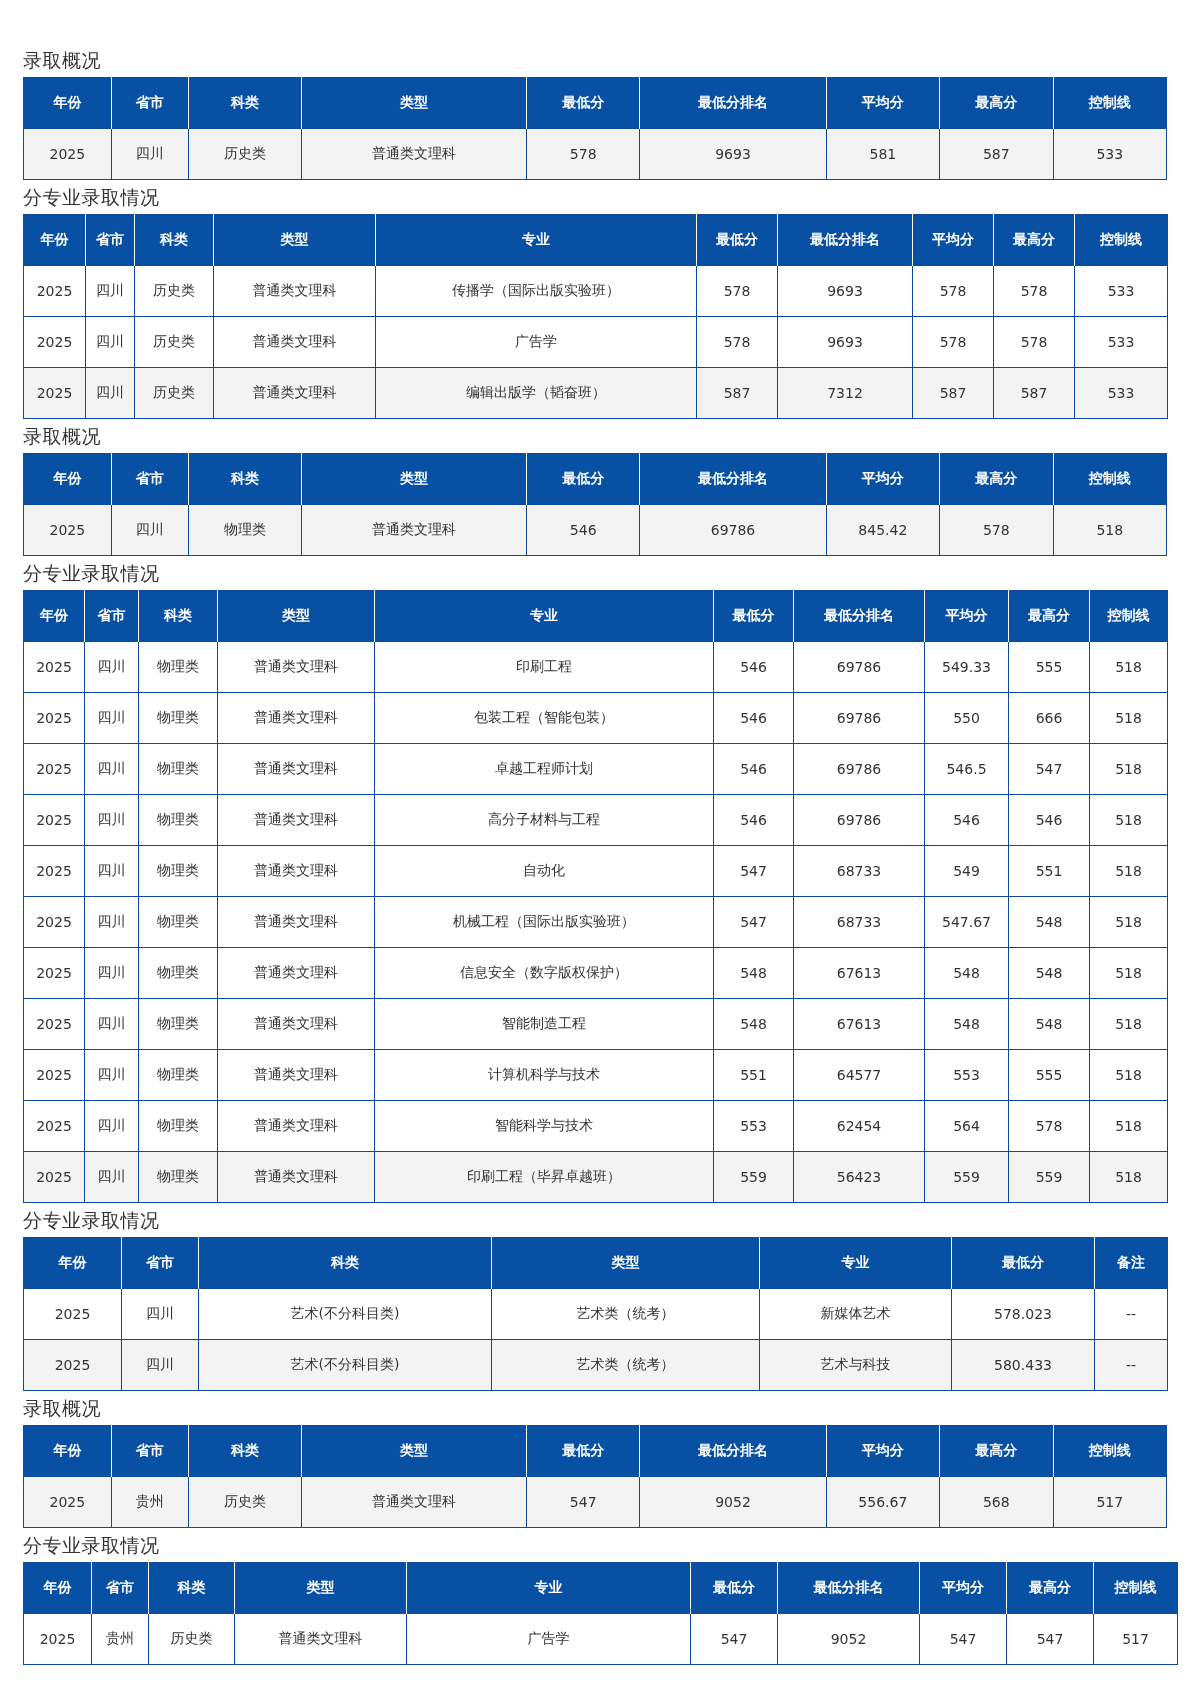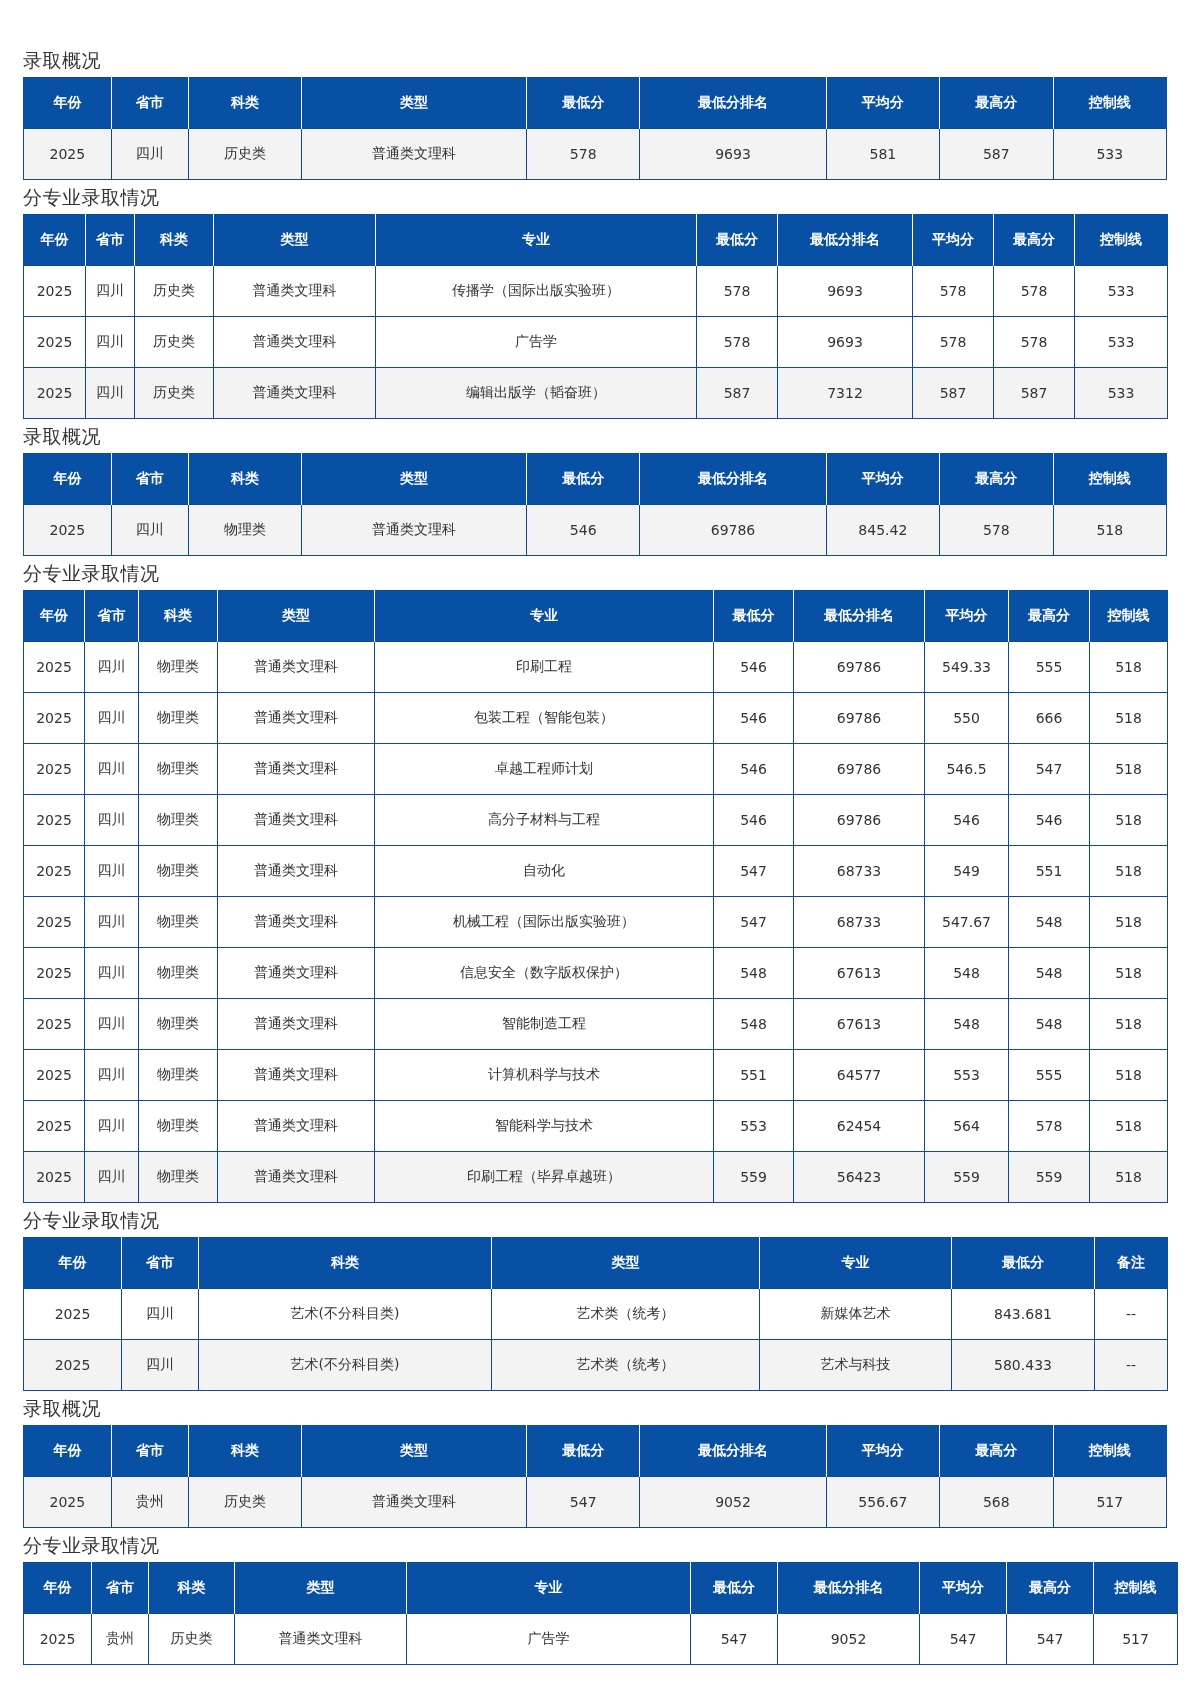--- a/index.html
+++ b/index.html
@@ -355,21 +355,21 @@
       <th>备注</th>
     </tr>
       </thead>
     <tbody>
       <tr>
         <td>2025</td>
         <td>四川</td>
         <td>艺术(不分科目类)</td>
         <td>艺术类（统考）</td>
         <td>新媒体艺术</td>
-        <td>843.681</td>
+        <td>578.023</td>
         <td>--</td>
       </tr>
       <tr class="last">
         <td>2025</td>
         <td>四川</td>
         <td>艺术(不分科目类)</td>
         <td>艺术类（统考）</td>
         <td>艺术与科技</td>
         <td>580.433</td>
         <td>--</td>

